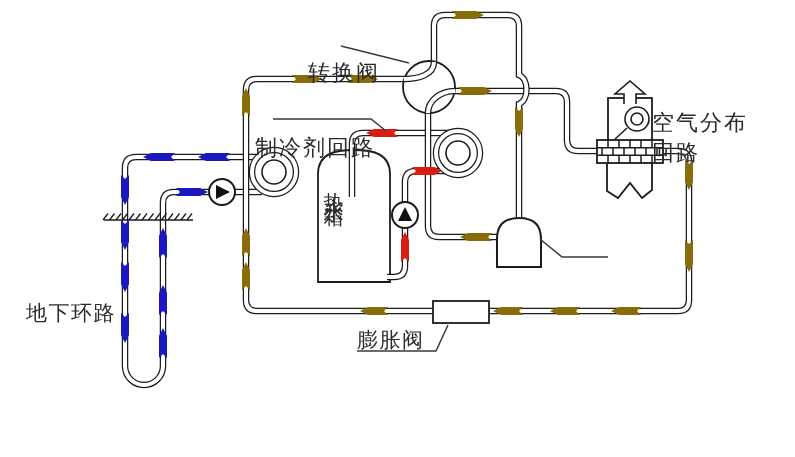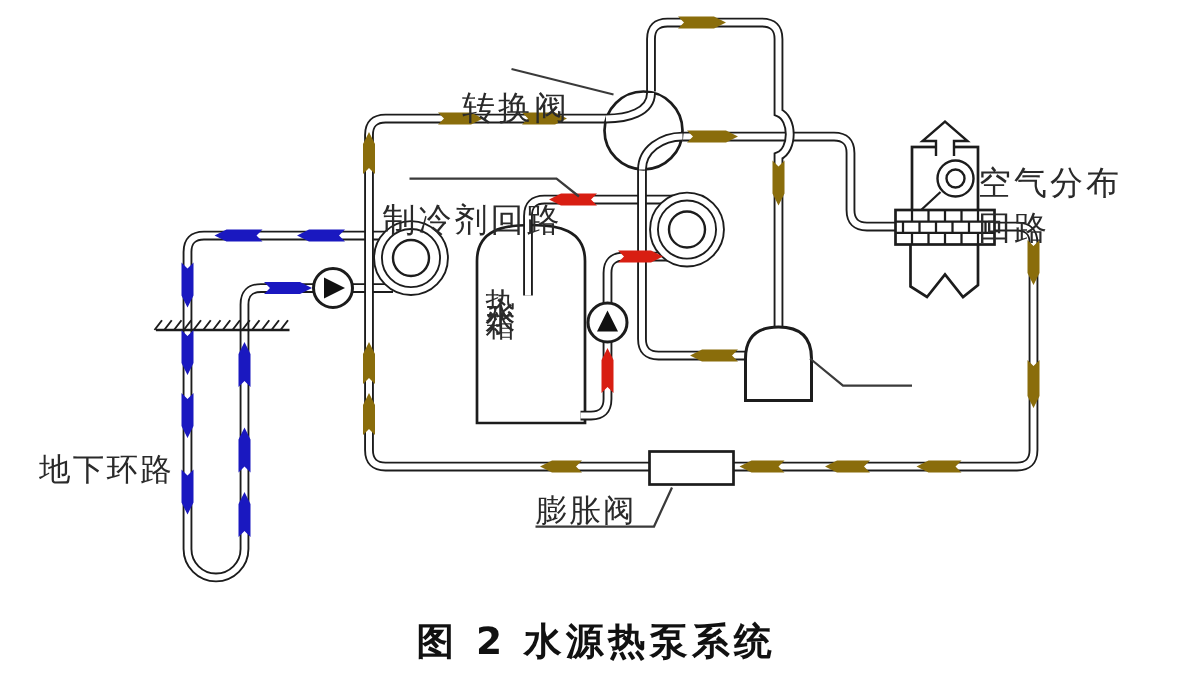--- a/index.html
+++ b/index.html
@@ -158,14 +158,13 @@
   </g>
 </svg>
 
 <div class="lbl lbl-big" style="left:308px;top:18px;">转换阀</div>
 <div class="lbl lbl-big" style="left:255px;top:93px;">制冷剂回路</div>
 <div class="lbl lbl-big" id="air-label" style="left:652px;top:68px;">空气分布
 回路</div>
 <div class="lbl" id="tank-label" style="left:323px;top:177px;">热水水箱</div>
 <div class="lbl" style="left:26px;top:299px;">地下环路</div>
 <div class="lbl" style="left:357px;top:326px;">膨胀阀</div>
-<div id="caption">图 2  水源热泵系统</div>
 </div>
 
 </body></html>

